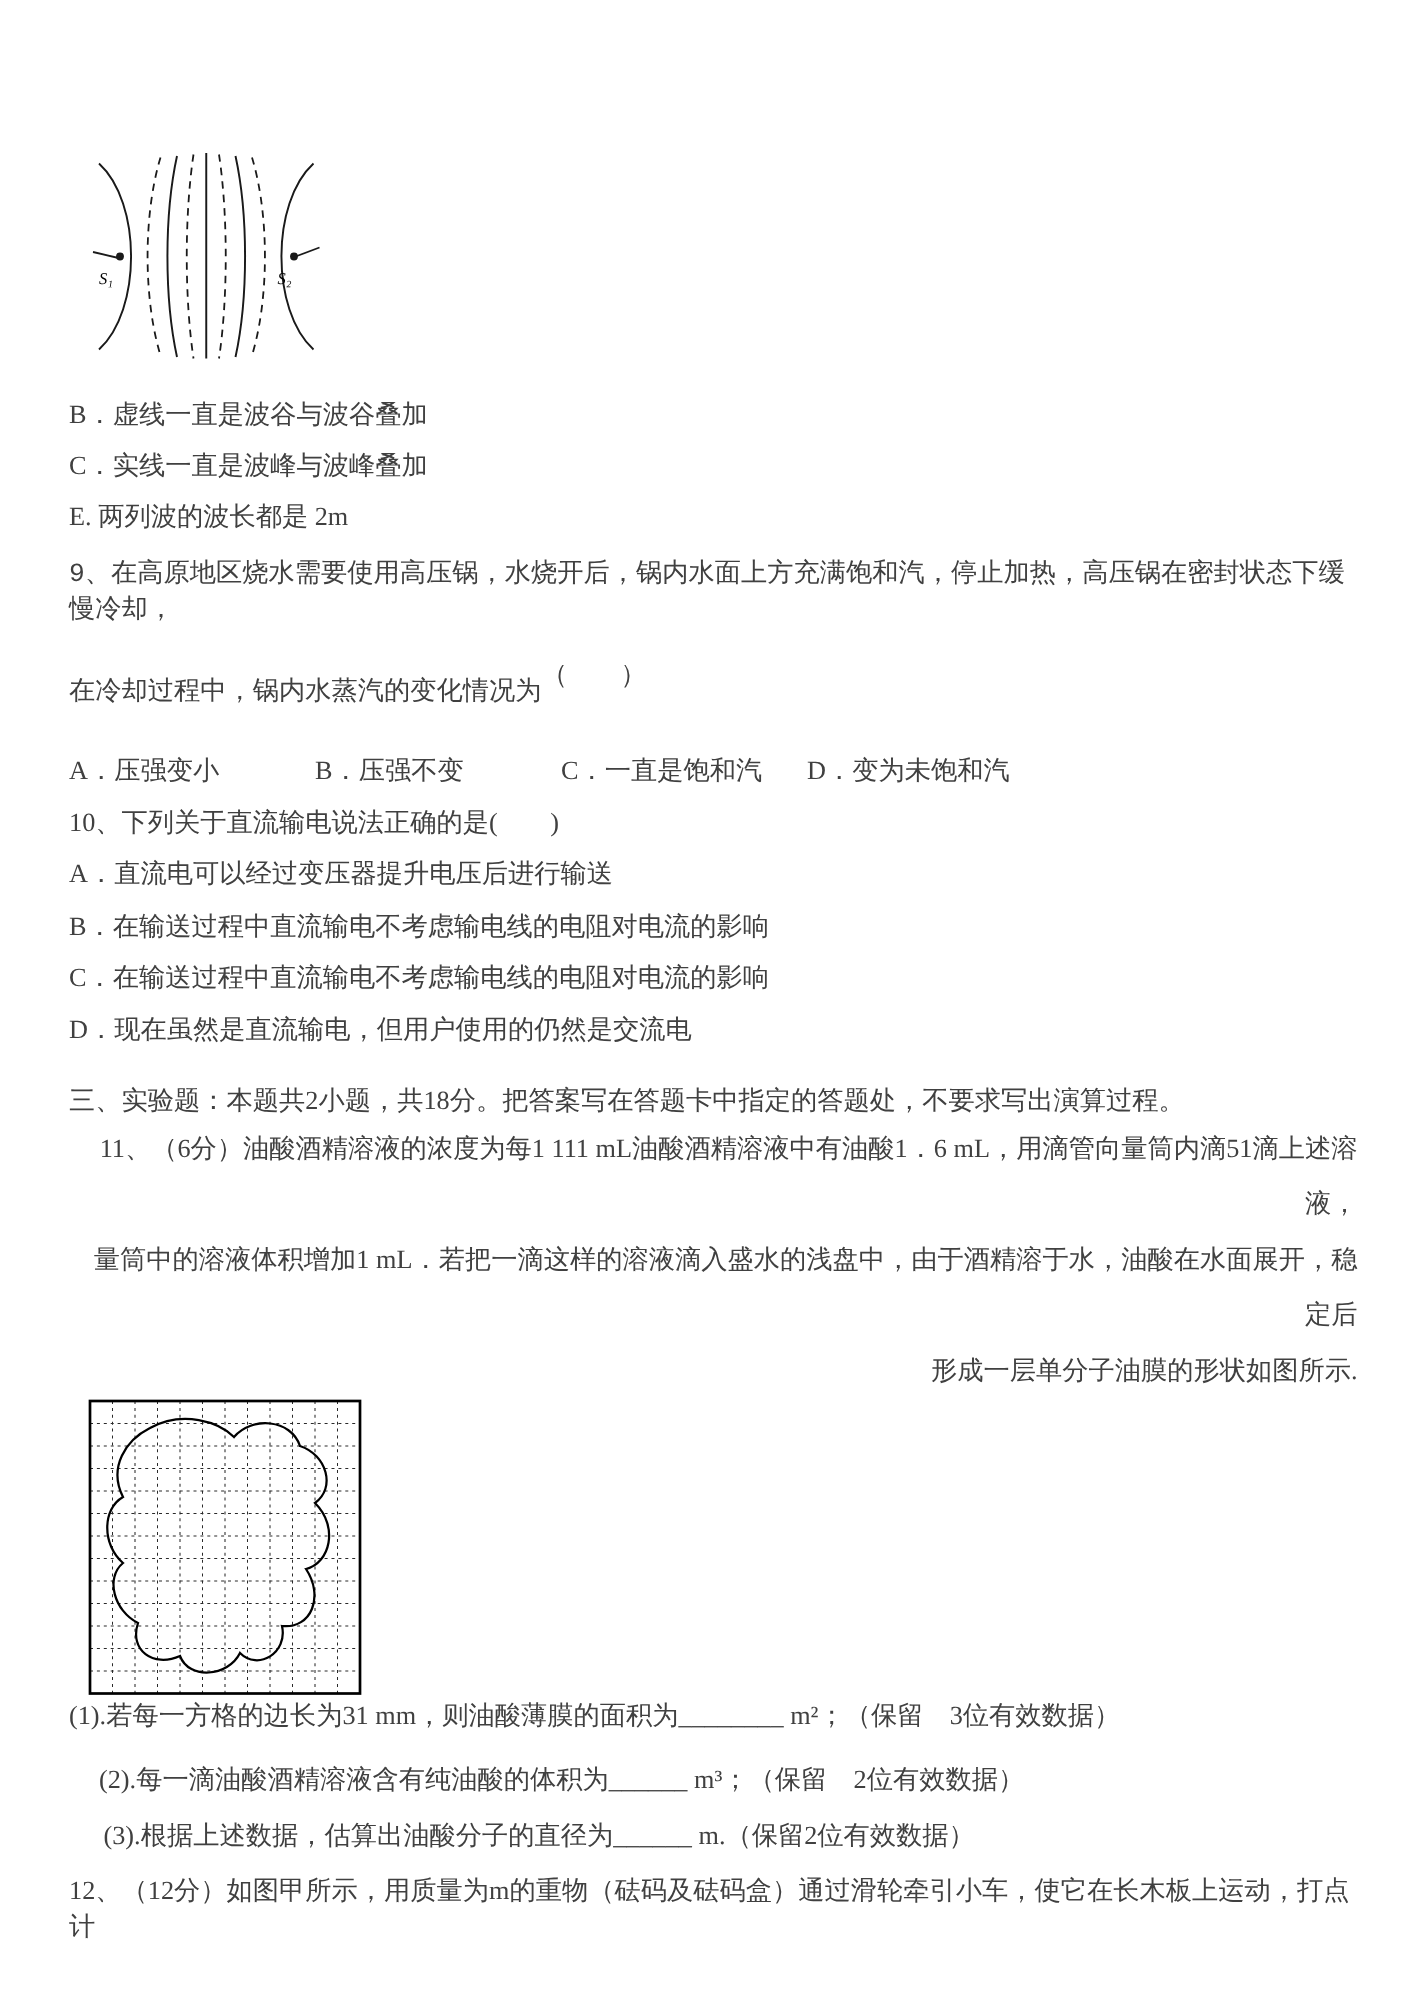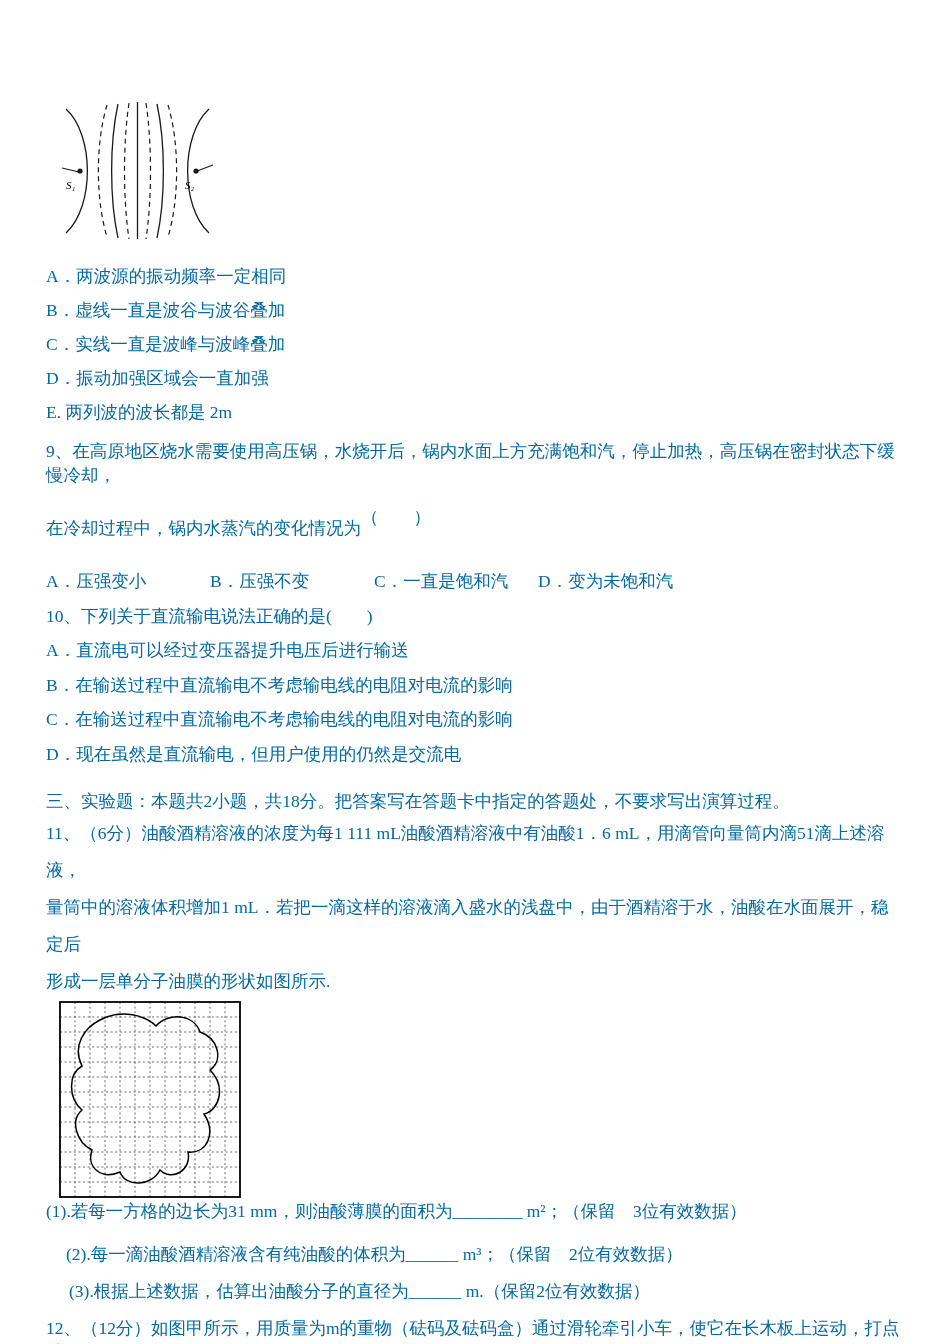--- a/index.html
+++ b/index.html
@@ -2,43 +2,43 @@
 <html><head>
 <meta charset="utf-8">
 <style>
   html, body { margin: 0; padding: 0; }
   body { background: #ffffff; }
   .page {
     position: relative;
     width: 950px;
     height: 1344px;
     background: #ffffff;
-    color: #0369a1;
+    color: #404040;
     font-family: "Liberation Serif", "DejaVu Serif", serif;
     font-size: 17.5px;
     box-sizing: border-box;
     padding: 95px 45px 0 46px;
     overflow: hidden;
   }
   .fig1 { margin-left: 4px; height: 152px; }
   .q8opts { margin-top: 12px; }
   .q8opts .opt { line-height: 34px; }
   .stem { line-height: 24px; }
-  .q9-l1 { margin-top: 10px; }
+  .q9-l1 { margin-top: 10px; font-family: Liberation Mono, monospace; }
   .q9-l2 { margin-top: 29px; }
   .raised-paren { position: relative; top: -11px; }
   .q9-opts { margin-top: 29px; line-height: 24px; }
   .q9-opts .qopt { display: inline-block; width: 164px; }
   .q9-opts .qopt:last-child { width: auto; }
   .q10-stem { margin-top: 11px; }
   .q10opts { margin-top: 5px; }
   .q10opts .opt { line-height: 34.5px; }
   .section-head { margin-top: 18px; line-height: 24px; }
   .q11-stem { margin-top: 2px; }
-  .q11-stem .line { line-height: 37px; }
+  .q11-stem .line { line-height: 37px; text-align: right; }
   .fig2 { margin-left: 12px; height: 199px; }
   .sub { line-height: 24px; }
   .sub1 { }
   .sub2 { margin-top: 19px; margin-left: 20px; }
   .sub3 { margin-top: 13px; margin-left: 23px; }
   .q12 { margin-top: 13px; line-height: 24px; }
   svg text { font-family: "Liberation Serif", "DejaVu Serif", serif; }
 </style>
 </head>
 <body>
@@ -67,24 +67,22 @@
       </g>
       <g>
         <line x1="147" y1="76" x2="163" y2="70" stroke="#1a1a1a" stroke-width="1.2"></line>
         <circle cx="146" cy="76" r="2.6" fill="#1a1a1a"></circle>
         <text x="135" y="94" font-size="11" font-style="italic">S₂</text>
       </g>
     </svg>
   </div>
 
   <div class="q8opts">
-    <div class="opt">A．两波源的振动频率一定相同</div>
     <div class="opt">B．虚线一直是波谷与波谷叠加</div>
     <div class="opt">C．实线一直是波峰与波峰叠加</div>
-    <div class="opt">D．振动加强区域会一直加强</div>
     <div class="opt">E. 两列波的波长都是 2m</div>
   </div>
 
   <div class="stem q9-l1">9、在高原地区烧水需要使用高压锅，水烧开后，锅内水面上方充满饱和汽，停止加热，高压锅在密封状态下缓慢冷却，</div>
   <div class="stem q9-l2">
     <span>在冷却过程中，锅内水蒸汽的变化情况为</span><span class="raised-paren">（　　）</span>
   </div>
   <div class="q9-opts">
     <span class="qopt">A．压强变小</span><span class="qopt">B．压强不变</span><span class="qopt">C．一直是饱和汽</span><span class="qopt">D．变为未饱和汽</span>
   </div>

